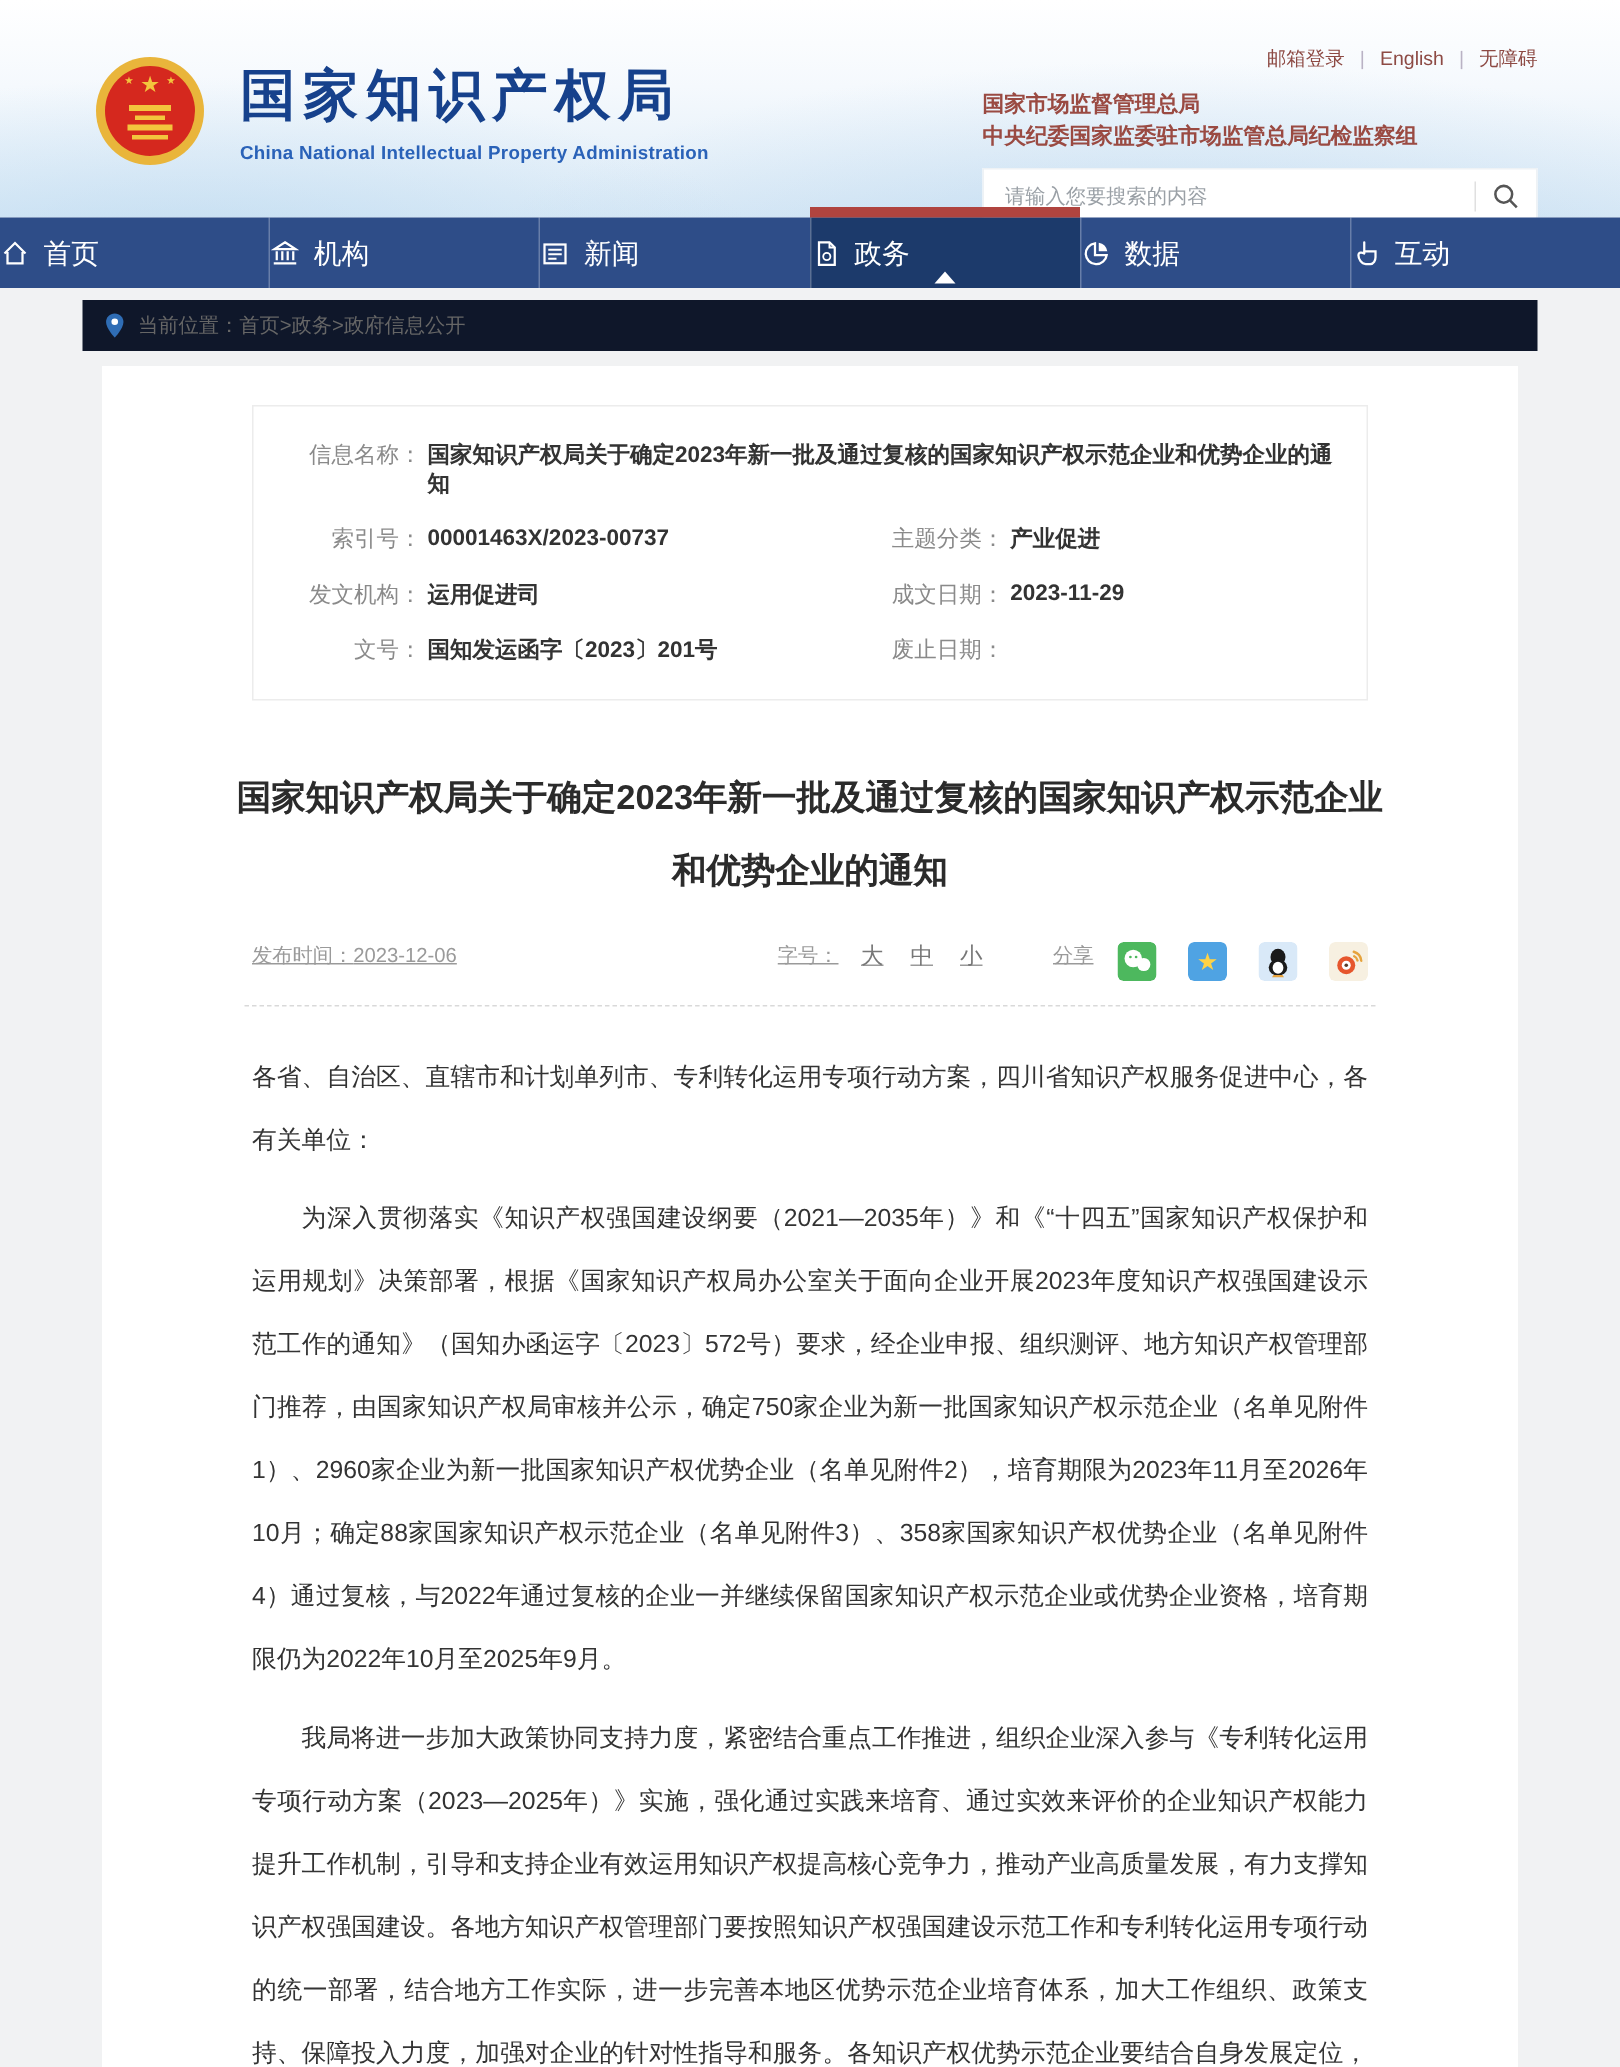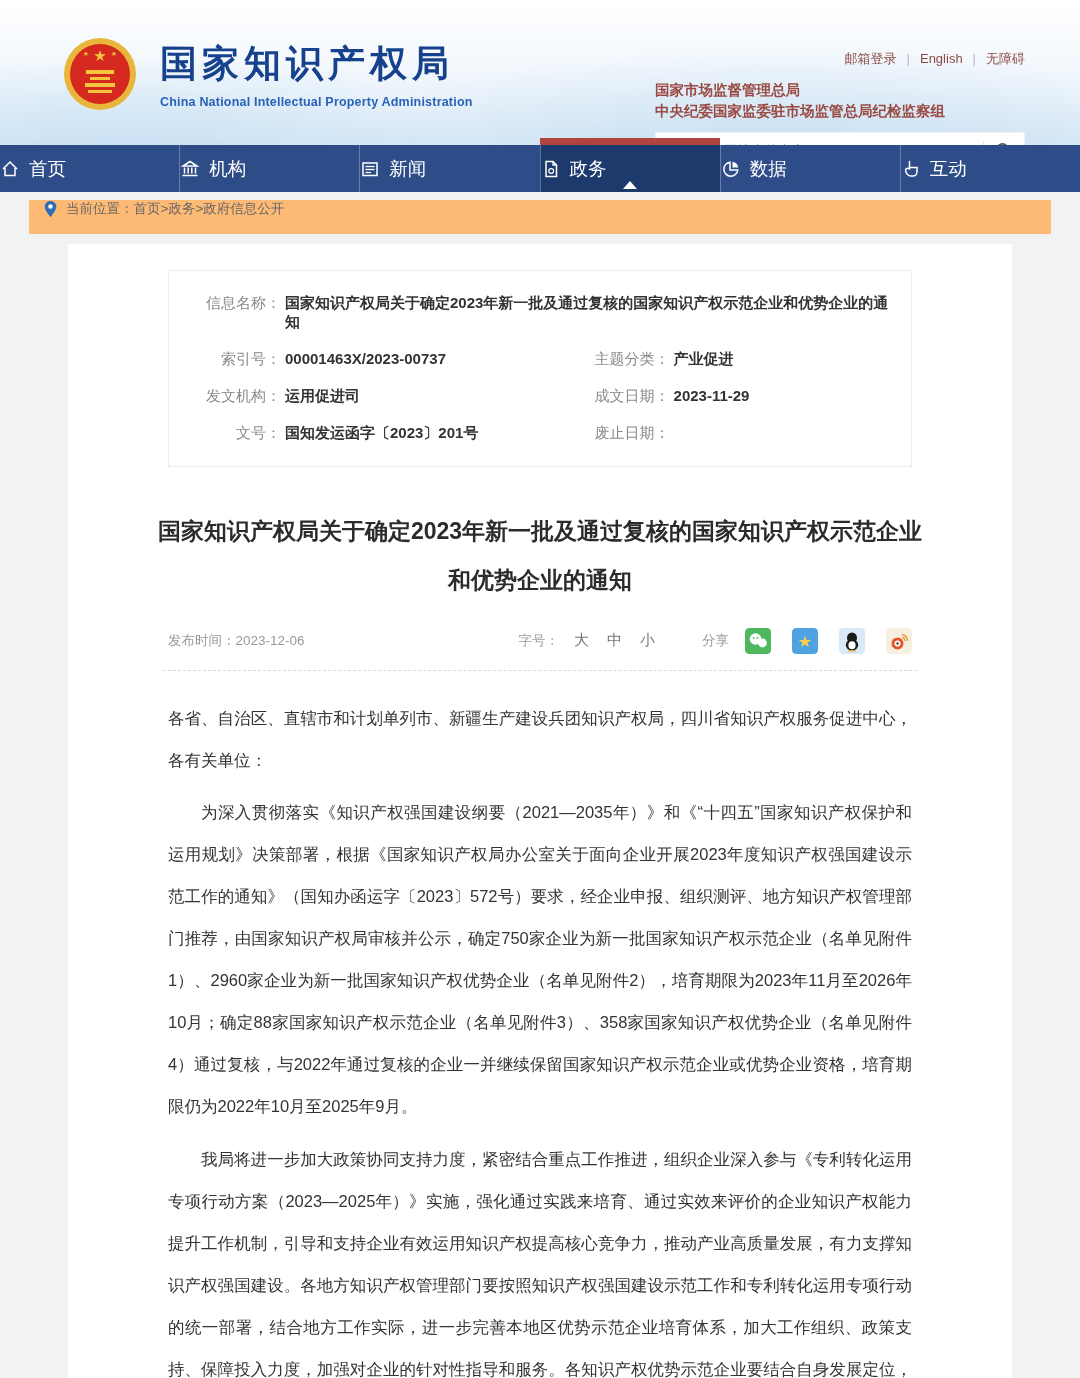--- a/index.html
+++ b/index.html
@@ -17,21 +17,21 @@
     background:
       radial-gradient(ellipse 620px 210px at 12% 125%, rgba(178,212,238,.6), transparent 62%),
       radial-gradient(ellipse 760px 250px at 72% 135%, rgba(168,204,234,.55), transparent 62%),
       linear-gradient(180deg, #ffffff 0%, #f5f9fd 40%, #dcebf7 100%);
   }
   .logo-row { position: absolute; left: 62px; top: 36px; display: flex; align-items: center; }
   .emblem { width: 76px; height: 76px; flex-shrink: 0; }
   .site-title-group { margin-left: 22px; }
   .site-title { font-size: 37px; font-weight: bold; color: #16418c; letter-spacing: 5px; }
   .site-subtitle { font-size: 12.5px; font-weight: bold; color: #2a62b8; margin-top: 6px; letter-spacing: .2px; }
-  .header-right { position: absolute; right: 55px; top: 50px; width: 370px; }
+  .header-right { position: absolute; right: 55px; top: 30px; width: 370px; }
   .top-links { text-align: right; font-size: 13px; color: #8d4a44; margin-bottom: 12px; }
   .top-links a { color: #8d4a44; text-decoration: none; }
   .top-links .sep { color: #b9b2c4; margin: 0 10px; }
   .sup-line { font-size: 14.5px; color: #9a4a42; line-height: 21px; font-weight: 600; text-align: left; }
   .search-box {
     margin-top: 10px; height: 37px; background: #fff; border: 1px solid #eef2f5;
     display: flex; align-items: center; padding: 0 10px 0 14px;
   }
   .search-box input {
     border: none; outline: none; flex: 1; font-size: 13.5px; color: #404040;
@@ -50,43 +50,43 @@
   .nav-item.active::before {
     content: ""; position: absolute; top: -7px; left: -1px; right: 0; height: 7px; background: #b0443f;
   }
   .nav-item.active::after {
     content: ""; position: absolute; bottom: 3px; left: 50%; transform: translateX(-50%);
     border-left: 7px solid transparent; border-right: 7px solid transparent; border-bottom: 8px solid #fff;
   }
   .nav-icon { width: 20px; height: 20px; }
   
   .breadcrumb {
-    margin: 8px 29px 0; background: #fdba74; height: 34px;
-    display: flex; padding-left: 14px;
+    margin: 8px 55px 0; background: #0f172a; height: 34px;
+    display: flex; align-items: center; padding-left: 14px;
     font-size: 13.5px; color: #666;
   }
   .pin-icon { width: 15px; height: 18px; margin-right: 8px; }
   
   .content { margin: 10px 68px 0; background: #fff; padding: 26px 0 40px; min-height: 1130px; }
   .info-box { width: 744px; margin: 0 auto; border: 1px solid #ececec; padding: 14px 8px; font-size: 15px; }
   .info-row { display: flex; padding: 9px 0; }
   .info-label { width: 104px; text-align: right; color: #8a8a8a; flex-shrink: 0; }
   .info-value { color: #333; font-weight: 600; padding-left: 4px; }
   .info-cols { display: flex; padding: 9px 0; }
   .col-left { flex: 0 0 56%; display: flex; }
   .col-right { flex: 1; display: flex; }
   .col-right .info-label { width: 86px; }
   
   .article-title {
     margin: 40px auto 0; width: 84%; text-align: center;
     font-size: 23px; font-weight: bold; color: #2b2b2b; line-height: 2.15;
   }
   .meta-row {
-    margin: 22px 100px 0; display: flex; align-items: center;
-    font-size: 13.5px; color: #9a9a9a;
+    margin: 22px 100px 0; display: flex; align-items: flex-start;
+    font-size: 13.5px; color: #9a9a9a; text-decoration: underline;
   }
   .publish { flex: 1; }
   .fontsize-label { margin-right: 6px; }
   .fontsize-opt { color: #777; font-size: 15px; margin: 0 9px; cursor: pointer; text-decoration: none; }
   .share-label { margin: 0 16px 0 38px; }
   .share-icons { display: flex; gap: 21px; align-items: center; }
   .share-icon { width: 26px; height: 26px; border-radius: 4px; cursor: pointer; display: block; }
   .separator { margin: 16px 95px 0; border-bottom: 1px dashed #d9d9d9; }
   .body-text { margin: 26px 100px 0; font-size: 16.5px; line-height: 2.55; color: #333; text-align: justify; }
   .body-text p { margin-bottom: 10px; }
@@ -263,19 +263,19 @@
         <circle cx="11.5" cy="15.5" r="1.2" fill="#5a3b28"></circle>
         <path d="M16.5 6.5 A7 7 0 0 1 21.5 12.5" fill="none" stroke="#e6a33d" stroke-width="1.6" stroke-linecap="round"></path>
         <path d="M16.8 9.5 A4 4 0 0 1 19 12.3" fill="none" stroke="#e6a33d" stroke-width="1.6" stroke-linecap="round"></path>
       </svg>
     </div>
   </div>
 
   <div class="separator"></div>
 
   <div class="body-text">
-    <p>各省、自治区、直辖市和计划单列市、新疆生产建设兵团知识产权局，四川省知识产权服务促进中心，各有关单位：</p>
+    <p>各省、自治区、直辖市和计划单列市、专利转化运用专项行动方案，四川省知识产权服务促进中心，各有关单位：</p>
     <p class="indent">为深入贯彻落实《知识产权强国建设纲要（2021—2035年）》和《“十四五”国家知识产权保护和运用规划》决策部署，根据《国家知识产权局办公室关于面向企业开展2023年度知识产权强国建设示范工作的通知》（国知办函运字〔2023〕572号）要求，经企业申报、组织测评、地方知识产权管理部门推荐，由国家知识产权局审核并公示，确定750家企业为新一批国家知识产权示范企业（名单见附件1）、2960家企业为新一批国家知识产权优势企业（名单见附件2），培育期限为2023年11月至2026年10月；确定88家国家知识产权示范企业（名单见附件3）、358家国家知识产权优势企业（名单见附件4）通过复核，与2022年通过复核的企业一并继续保留国家知识产权示范企业或优势企业资格，培育期限仍为2022年10月至2025年9月。</p>
     <p class="indent">我局将进一步加大政策协同支持力度，紧密结合重点工作推进，组织企业深入参与《专利转化运用专项行动方案（2023—2025年）》实施，强化通过实践来培育、通过实效来评价的企业知识产权能力提升工作机制，引导和支持企业有效运用知识产权提高核心竞争力，推动产业高质量发展，有力支撑知识产权强国建设。各地方知识产权管理部门要按照知识产权强国建设示范工作和专利转化运用专项行动的统一部署，结合地方工作实际，进一步完善本地区优势示范企业培育体系，加大工作组织、政策支持、保障投入力度，加强对企业的针对性指导和服务。各知识产权优势示范企业要结合自身发展定位，制定印发建设工作方案，明确建设任务和目标，建立健全知识产权工作领导和保障机制，切实发挥优势示范引领带动作用，全力做好专利转化运用专项行动重点任务落实，不断提升知识产权运用效益和竞争优势，努力打造知识产权强企建设第一方阵。</p>
 
   </div>
 
 </div>
 
 </body></html>

